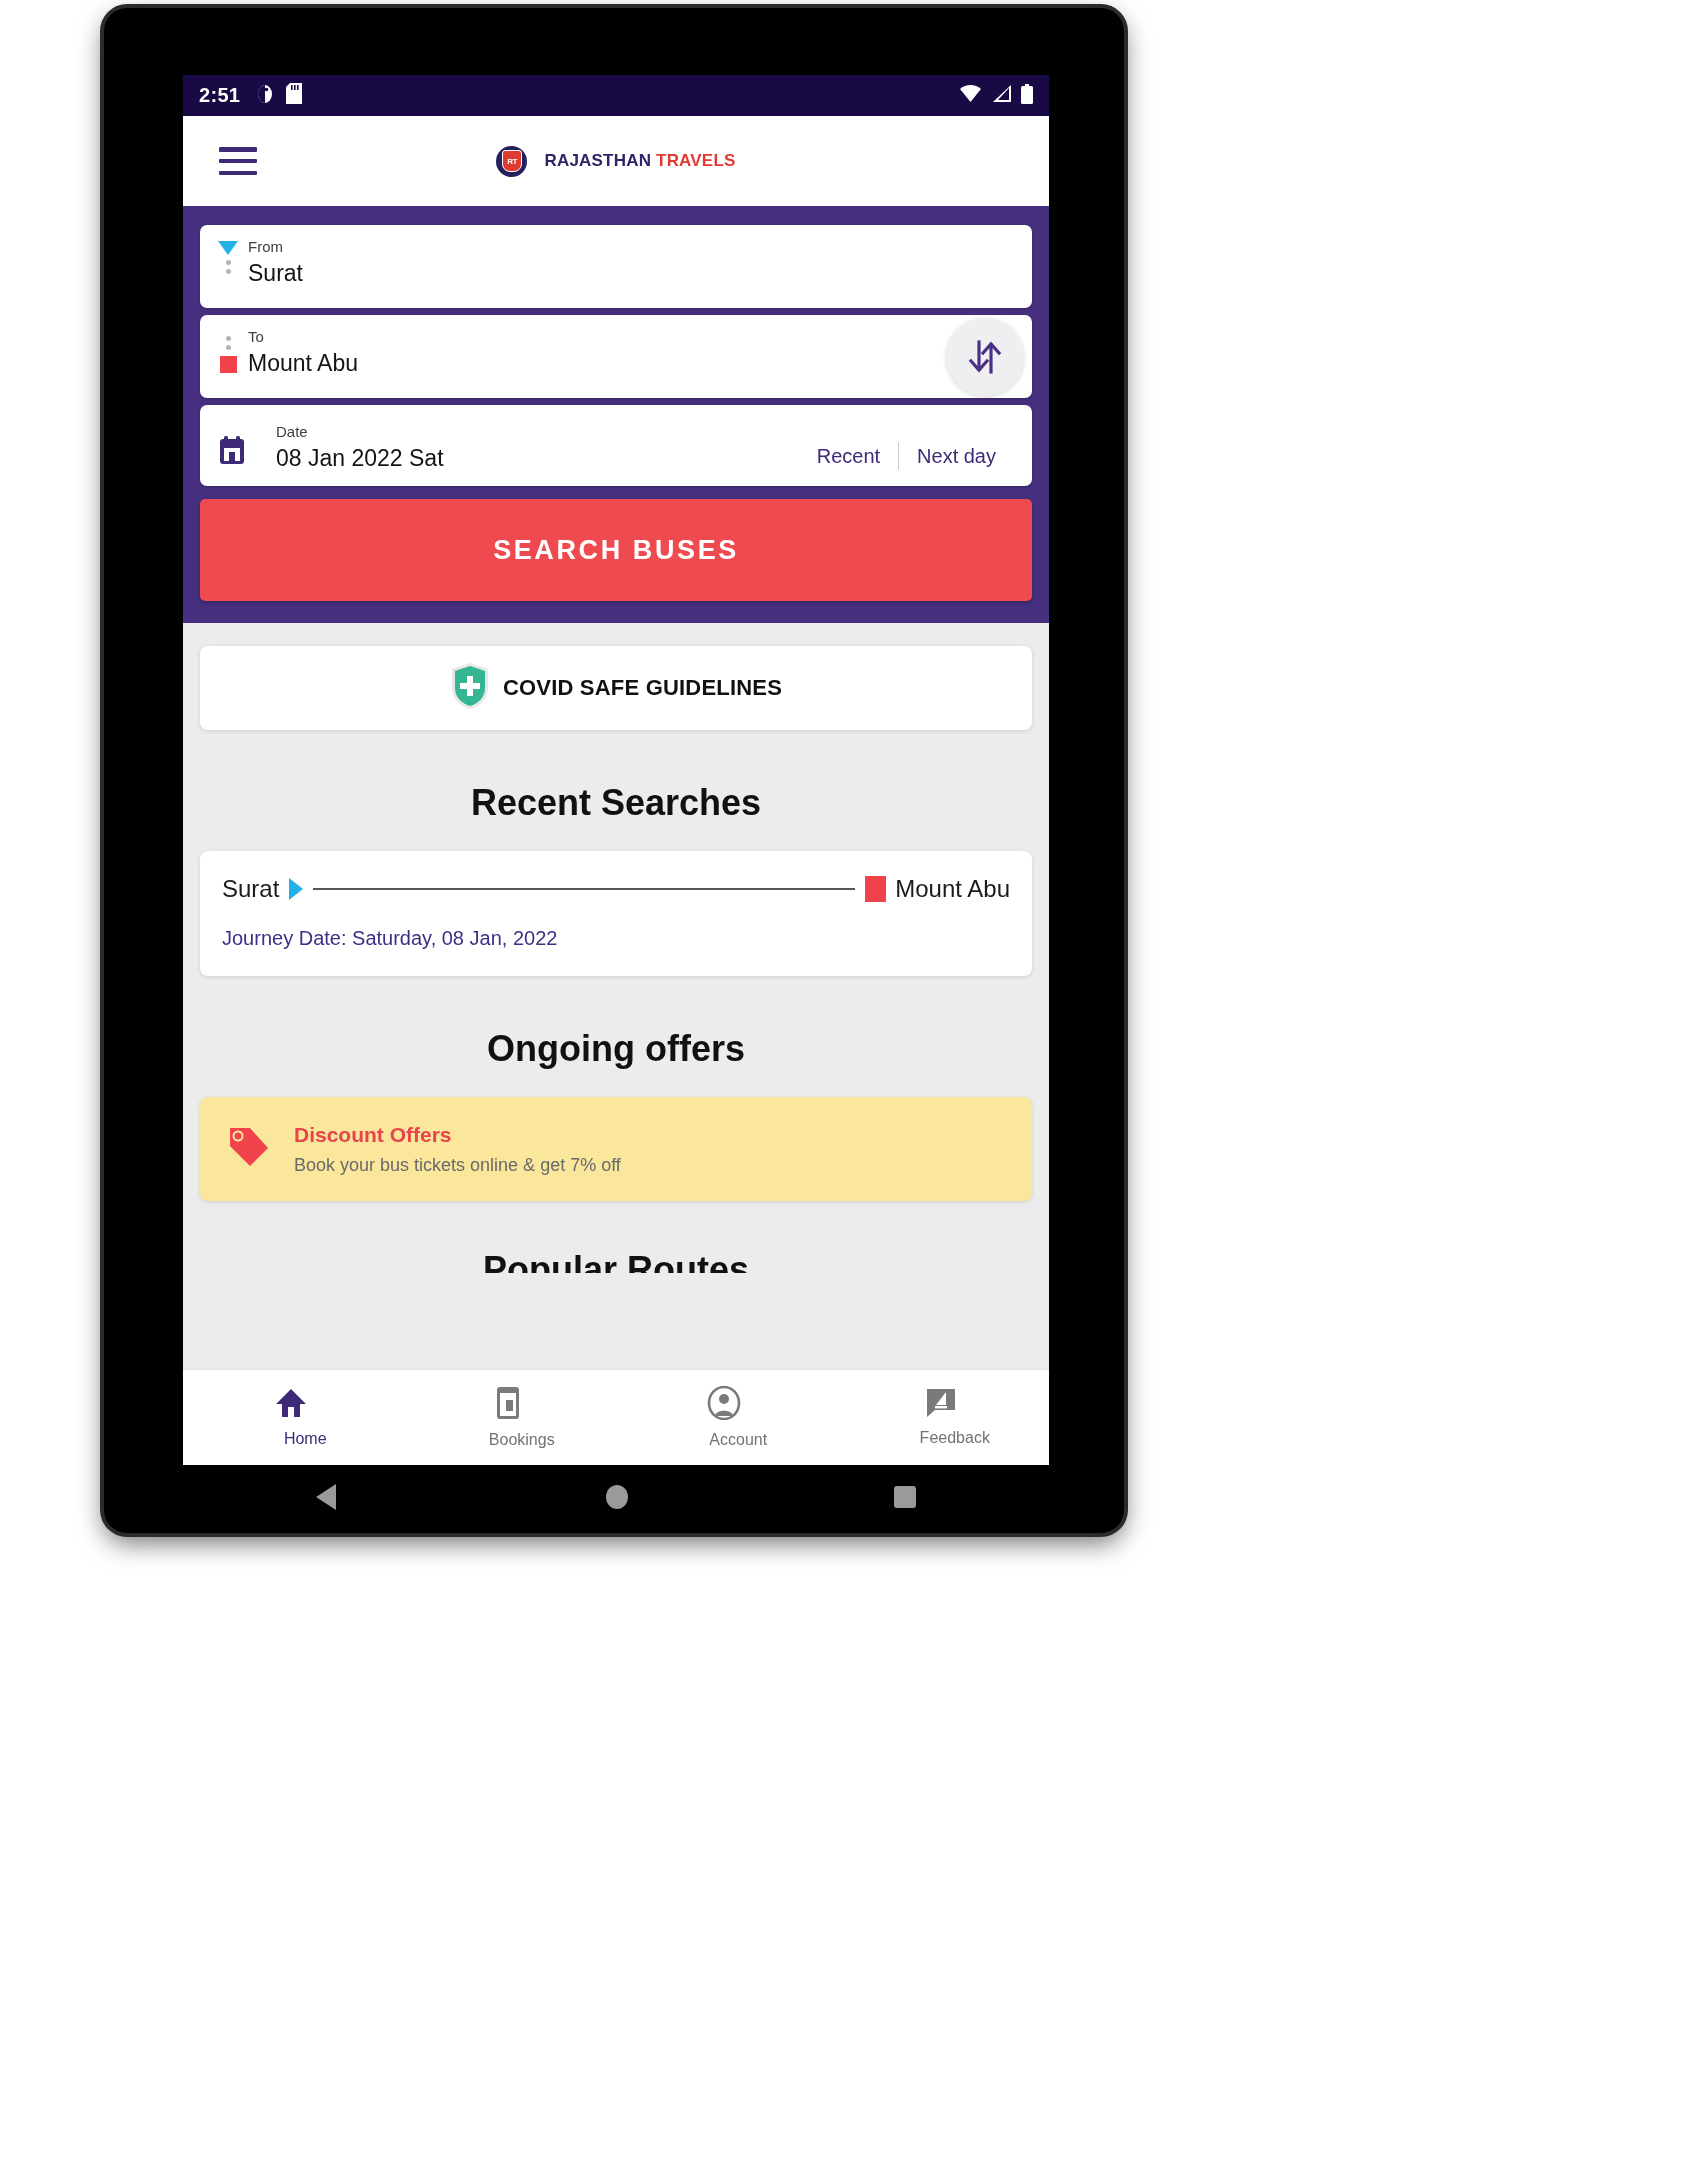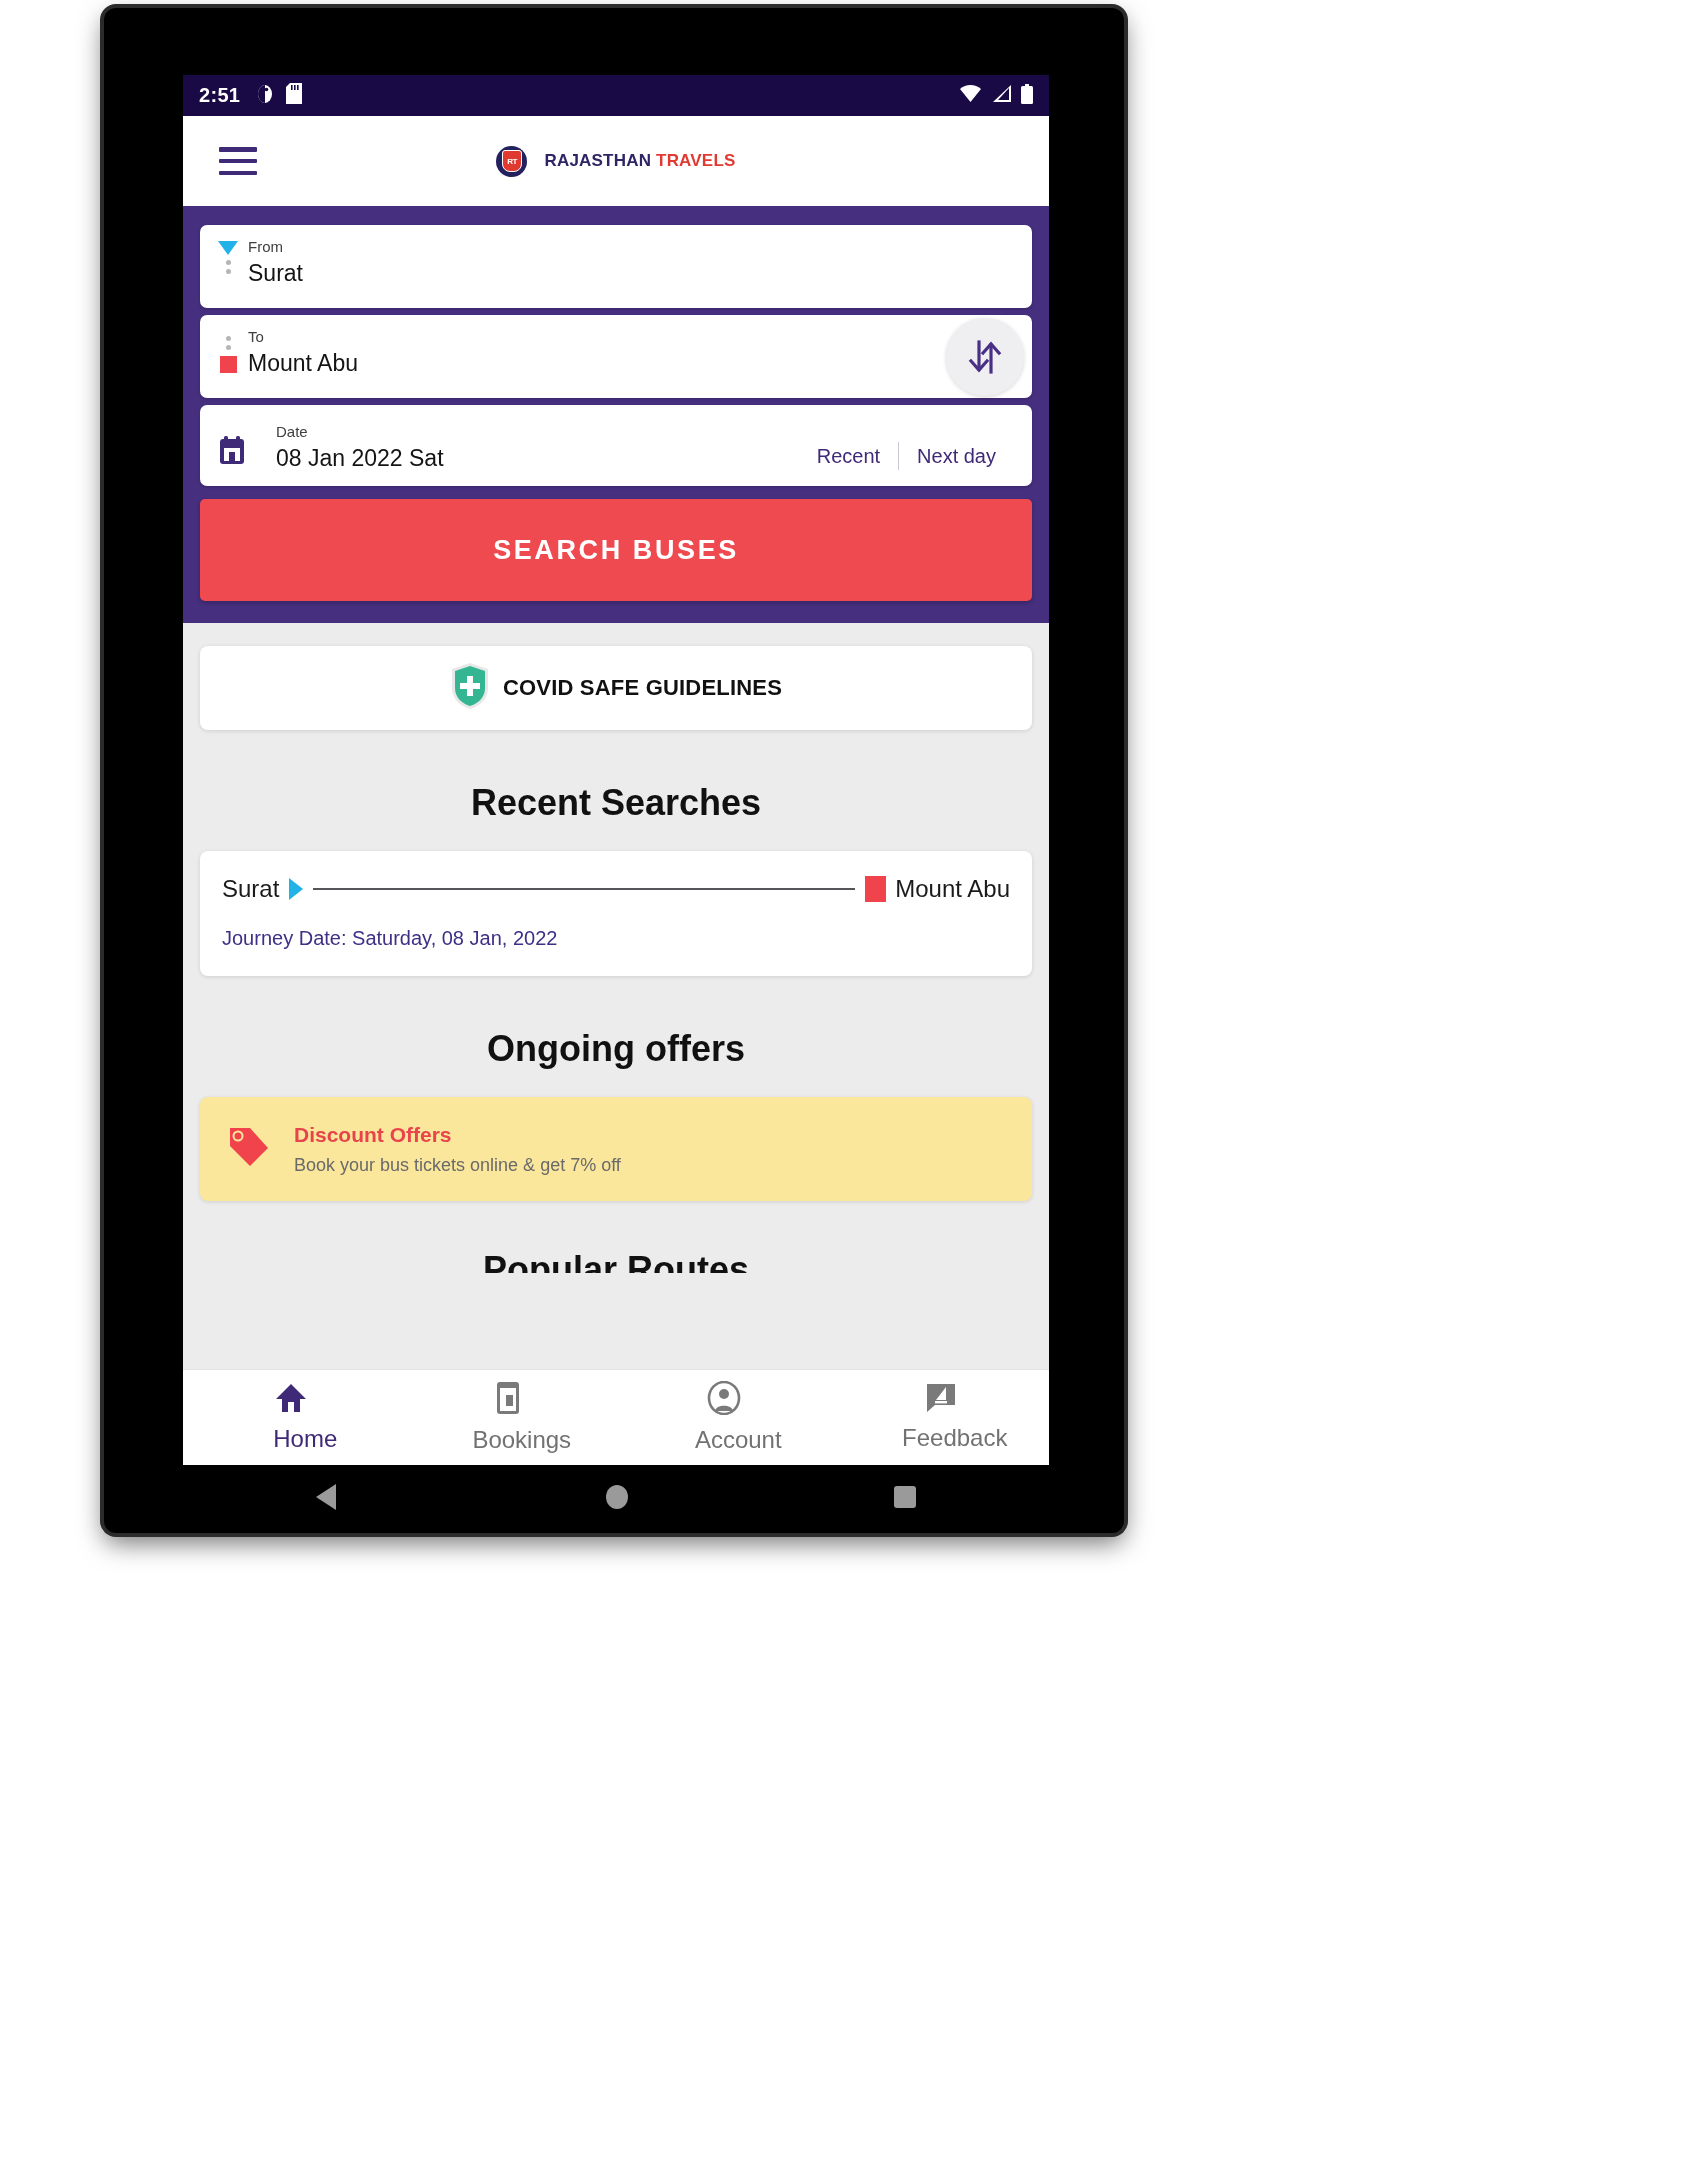--- a/index.html
+++ b/index.html
@@ -13,21 +13,21 @@
   }
 
   
   #device-frame {
     position: absolute;
     left: 104px;
     top: 8px;
     width: 1020px;
     height: 1525px;
     background: #000000;
-    border-radius: 12px;
+    border-radius: 23px;
     box-shadow: 0 0 0 4px #2b2b2b, 0 10px 26px rgba(0,0,0,.55);
   }
   #screen {
     position: absolute;
     left: 79px;
     top: 67px;
     width: 866px;
     height: 1390px;
     background: #ececec;
     overflow: hidden;
@@ -277,21 +277,21 @@
     display: flex;
     border-top: 1px solid #e3e3e3;
   }
   .nav-item {
     flex: 1;
     display: flex; flex-direction: column;
     align-items: center; justify-content: center;
     gap: 7px;
     cursor: pointer;
   }
-  .nav-item .nav-label { font-size: 24px; color: #727272; margin-left: 28px; }
+  .nav-item .nav-label { font-size: 16px; color: #727272; margin-left: 28px; }
   .nav-item.active .nav-label { color: #3e2a77; }
 
   
   #android-nav {
     position: absolute;
     left: 79px;
     top: 1457px;
     width: 866px;
     height: 68px;
     background: #000000;

